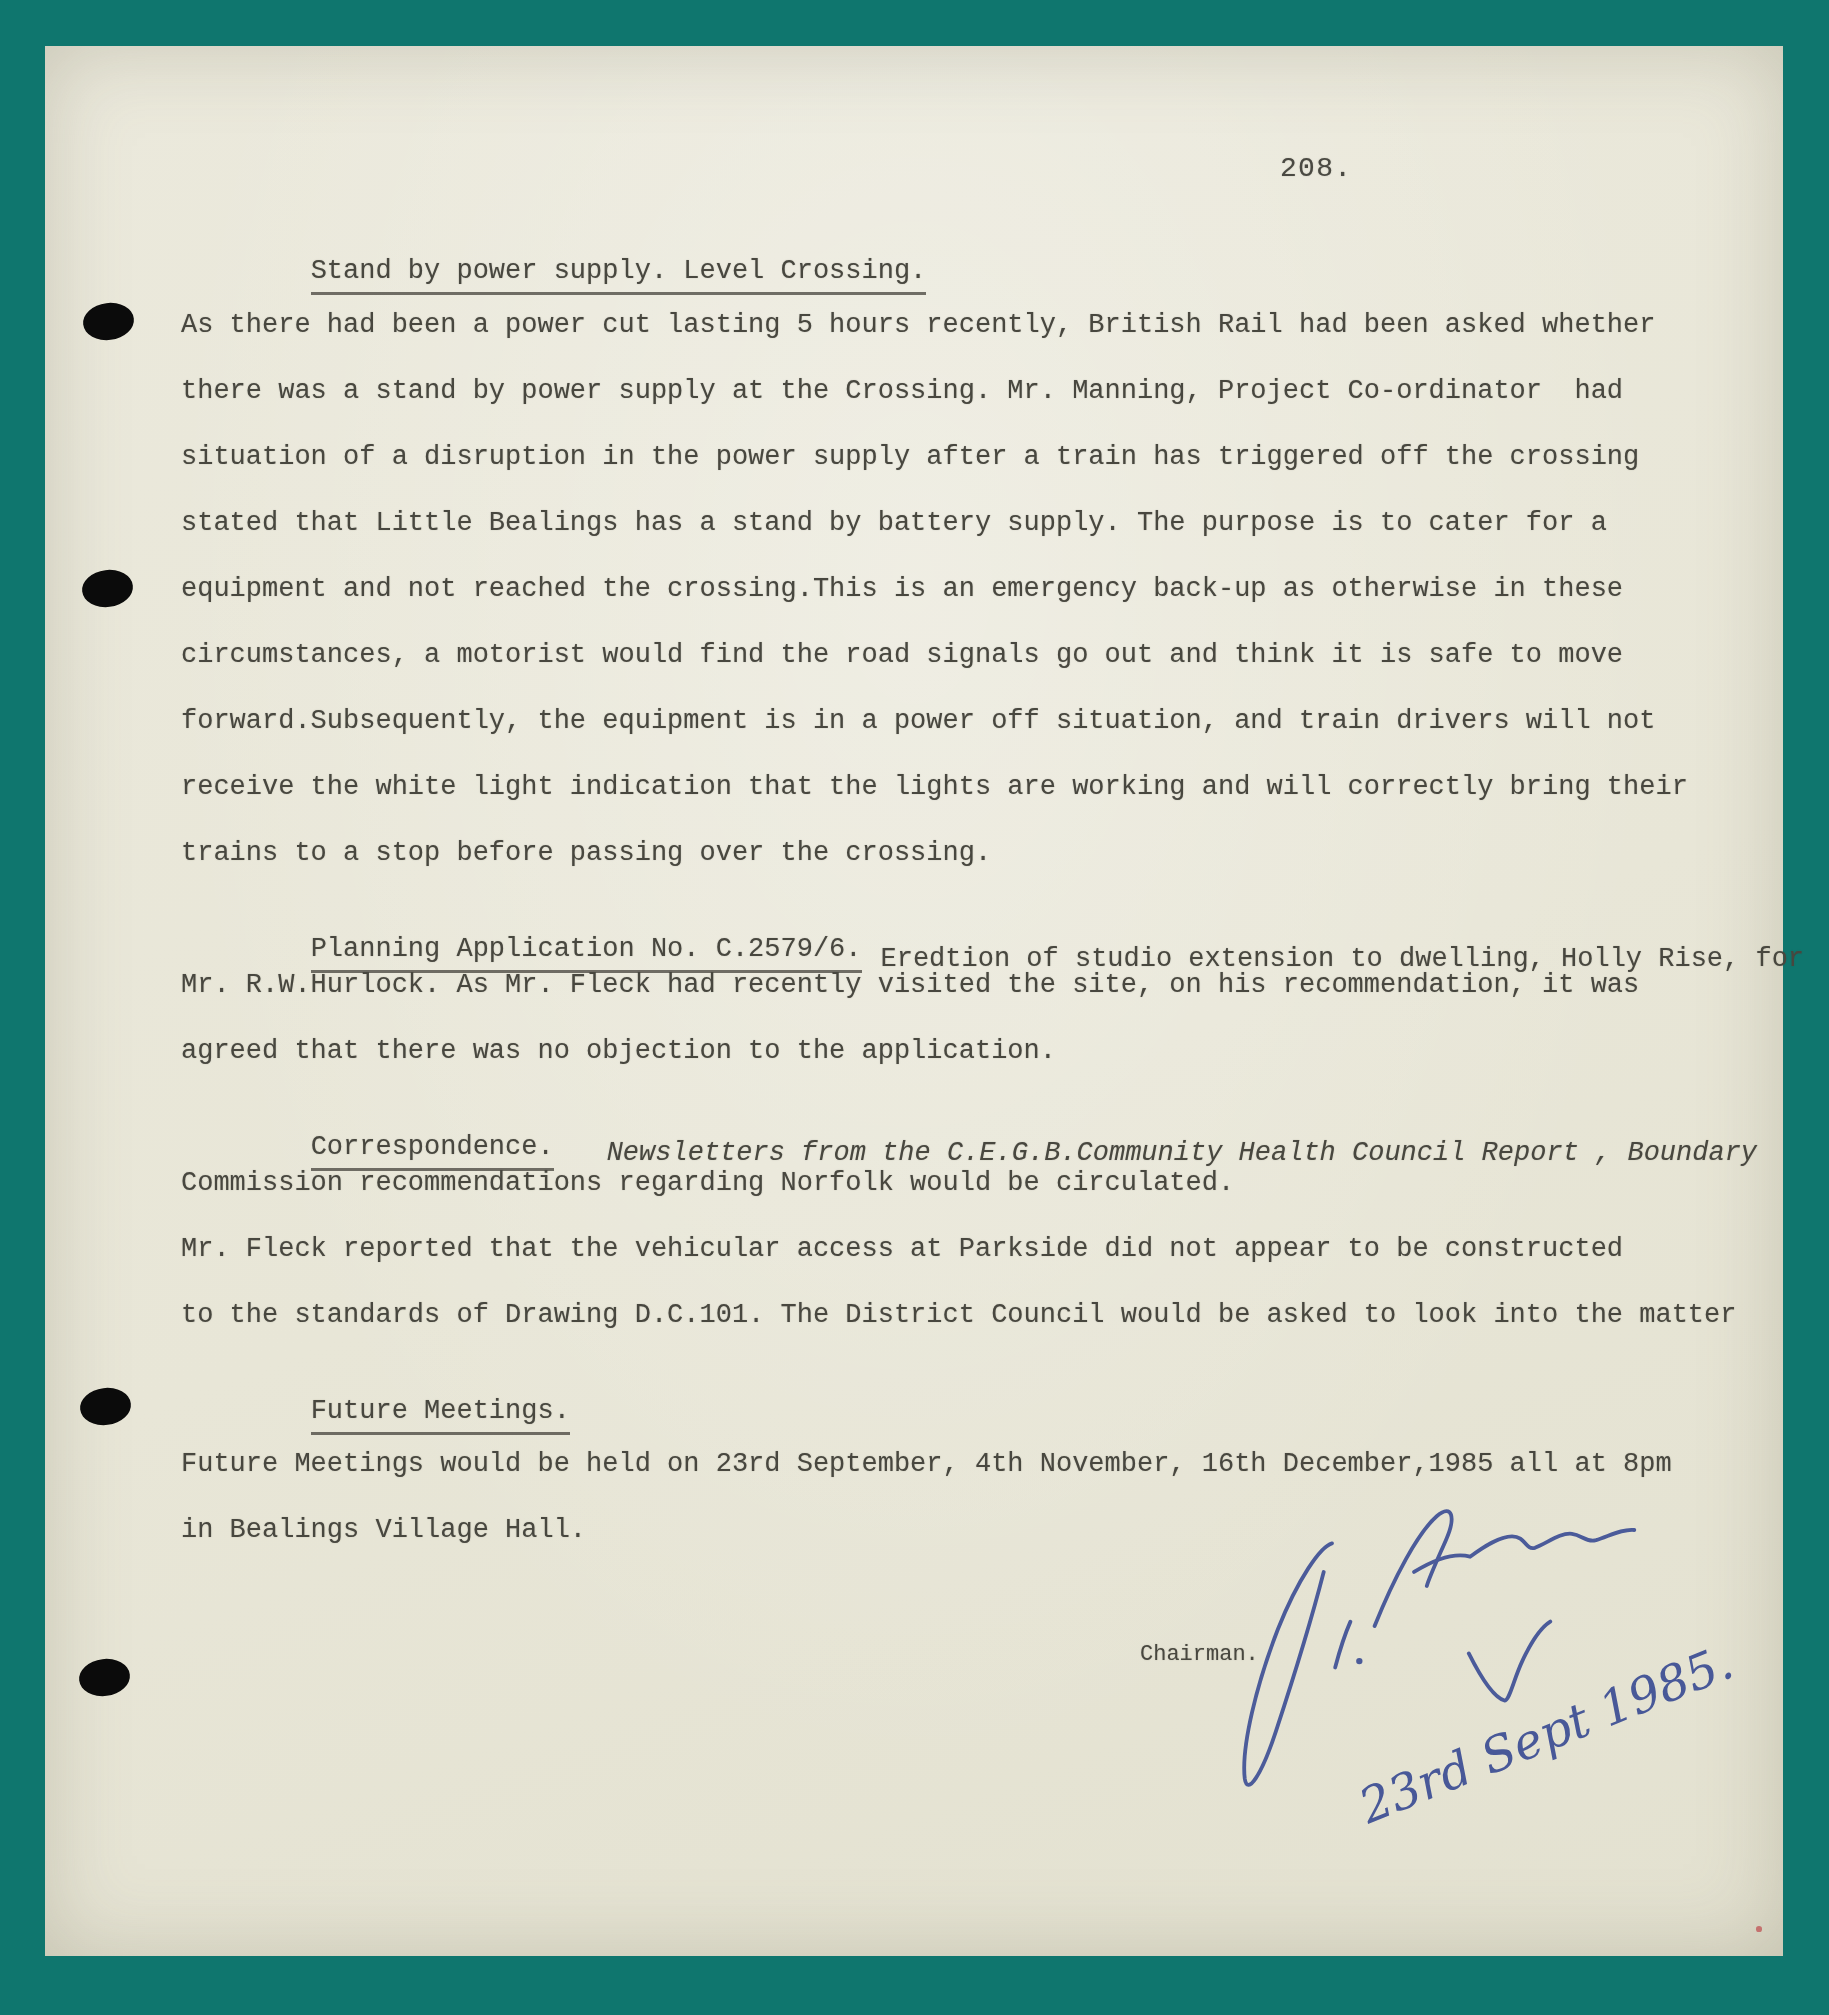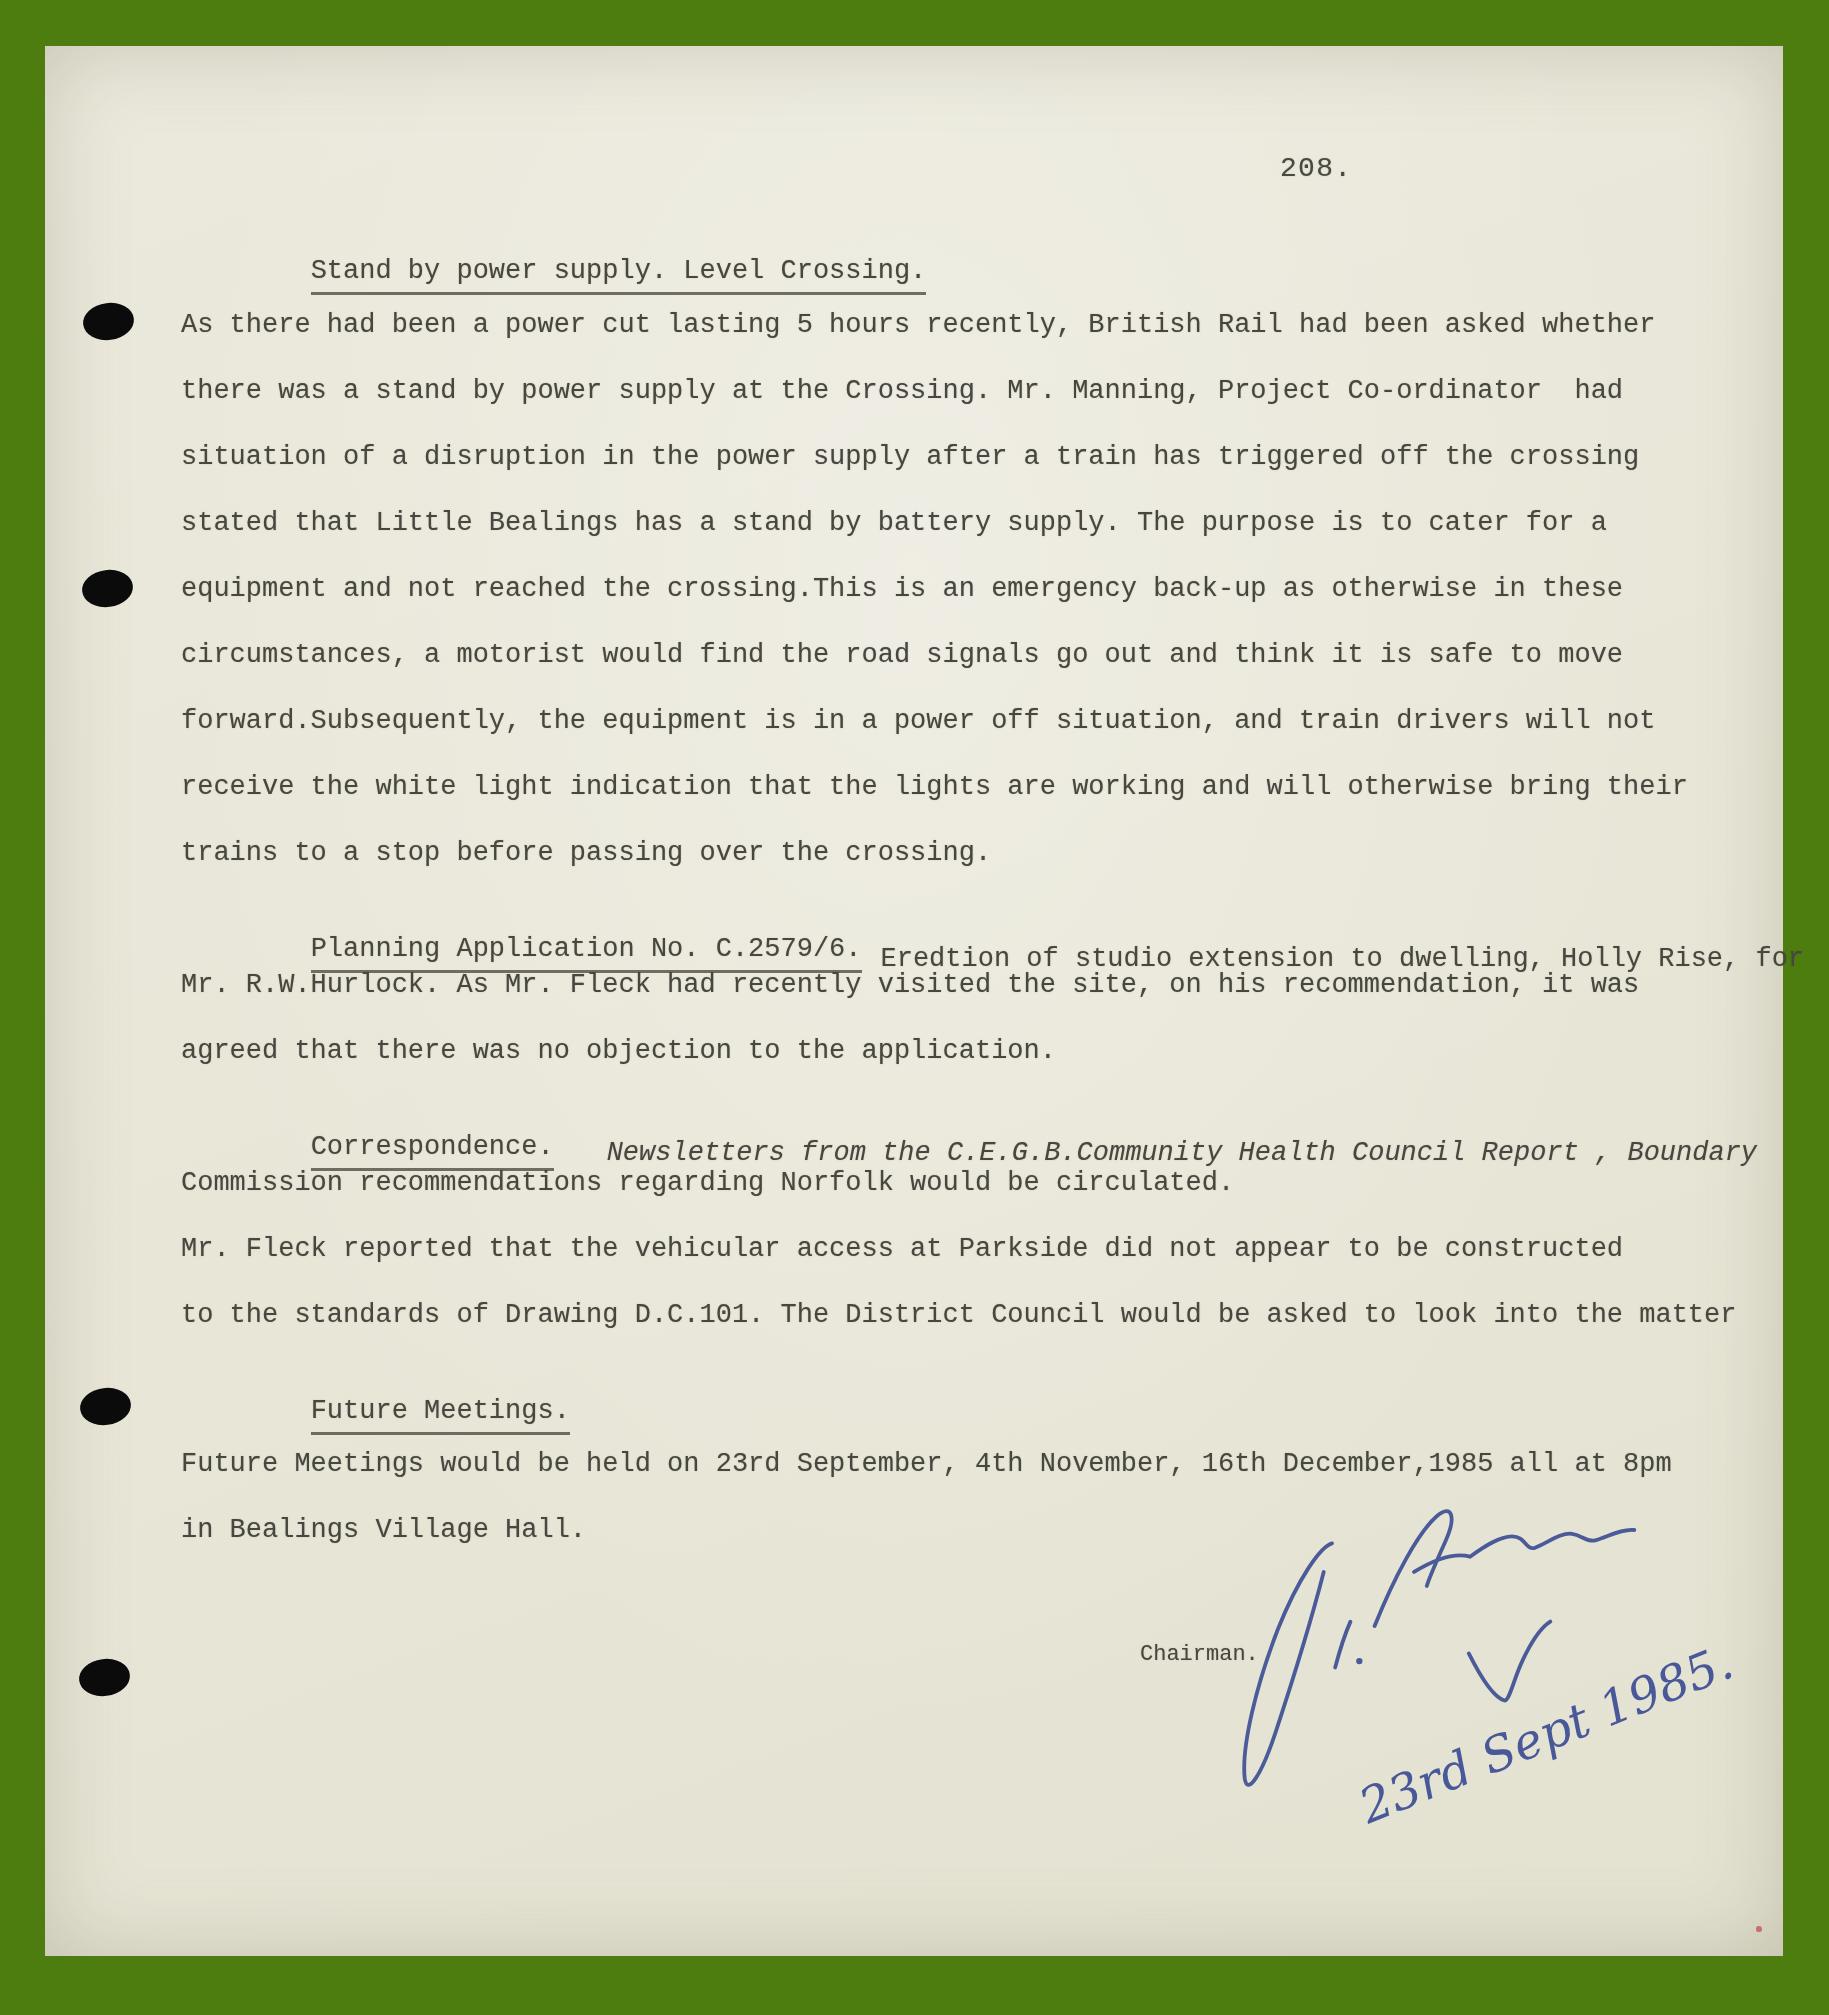--- a/index.html
+++ b/index.html
@@ -1,18 +1,18 @@
 <!DOCTYPE html>
 <html style="font-size:10.2px"><head>
 <meta charset="utf-8">
 <style>
   html,body{margin:0;padding:0;background:#0d0d0d;}
   .stage{
     position:relative;width:1829px;height:2015px;
-    background:#4d7c0f;overflow:hidden;
+    background:#0f766e;overflow:hidden;
     font-family:"Liberation Mono","DejaVu Sans Mono",monospace;
   }
   .paper{
     position:absolute;left:45px;top:46px;width:1738px;height:1910px;
     background:
       radial-gradient(ellipse at 50% 28%, rgba(255,255,255,0.28), rgba(255,255,255,0) 62%),
       linear-gradient(160deg,#ebe9dc 0%,#e8e6d7 55%,#e3e1d0 100%);
     box-shadow:inset 0 0 83px rgba(115,110,85,0.28);
   }
   .hole{
@@ -68,21 +68,21 @@
         <span class="u">Stand by power supply. Level Crossing.</span>
       </div>
 
       <div class="line">As there had been a power cut lasting 5 hours recently, British Rail had been asked whether</div>
       <div class="line">there was a stand by power supply at the Crossing. Mr. Manning, Project Co-ordinator  had</div>
       <div class="line">situation of a disruption in the power supply after a train has triggered off the crossing</div>
       <div class="line">stated that Little Bealings has a stand by battery supply. The purpose is to cater for a</div>
       <div class="line">equipment and not reached the crossing.This is an emergency back-up as otherwise in these</div>
       <div class="line">circumstances, a motorist would find the road signals go out and think it is safe to move</div>
       <div class="line">forward.Subsequently, the equipment is in a power off situation, and train drivers will not</div>
-      <div class="line">receive the white light indication that the lights are working and will otherwise bring their</div>
+      <div class="line">receive the white light indication that the lights are working and will correctly bring their</div>
       <div class="line">trains to a stop before passing over the crossing.</div>
 
       <div class="line">
         <span class="u">Planning Application No. C.2579/6.</span><span class="cont-planning">Eredtion of studio extension to dwelling, Holly Rise, for</span>
       </div>
       <div class="line">Mr. R.W.Hurlock. As Mr. Fleck had recently visited the site, on his recommendation, it was</div>
       <div class="line">agreed that there was no objection to the application.</div>
 
       <div class="line">
         <span class="u">Correspondence.</span><span class="cont-corr">Newsletters from the C.E.G.B.Community Health Council Report , Boundary</span>

